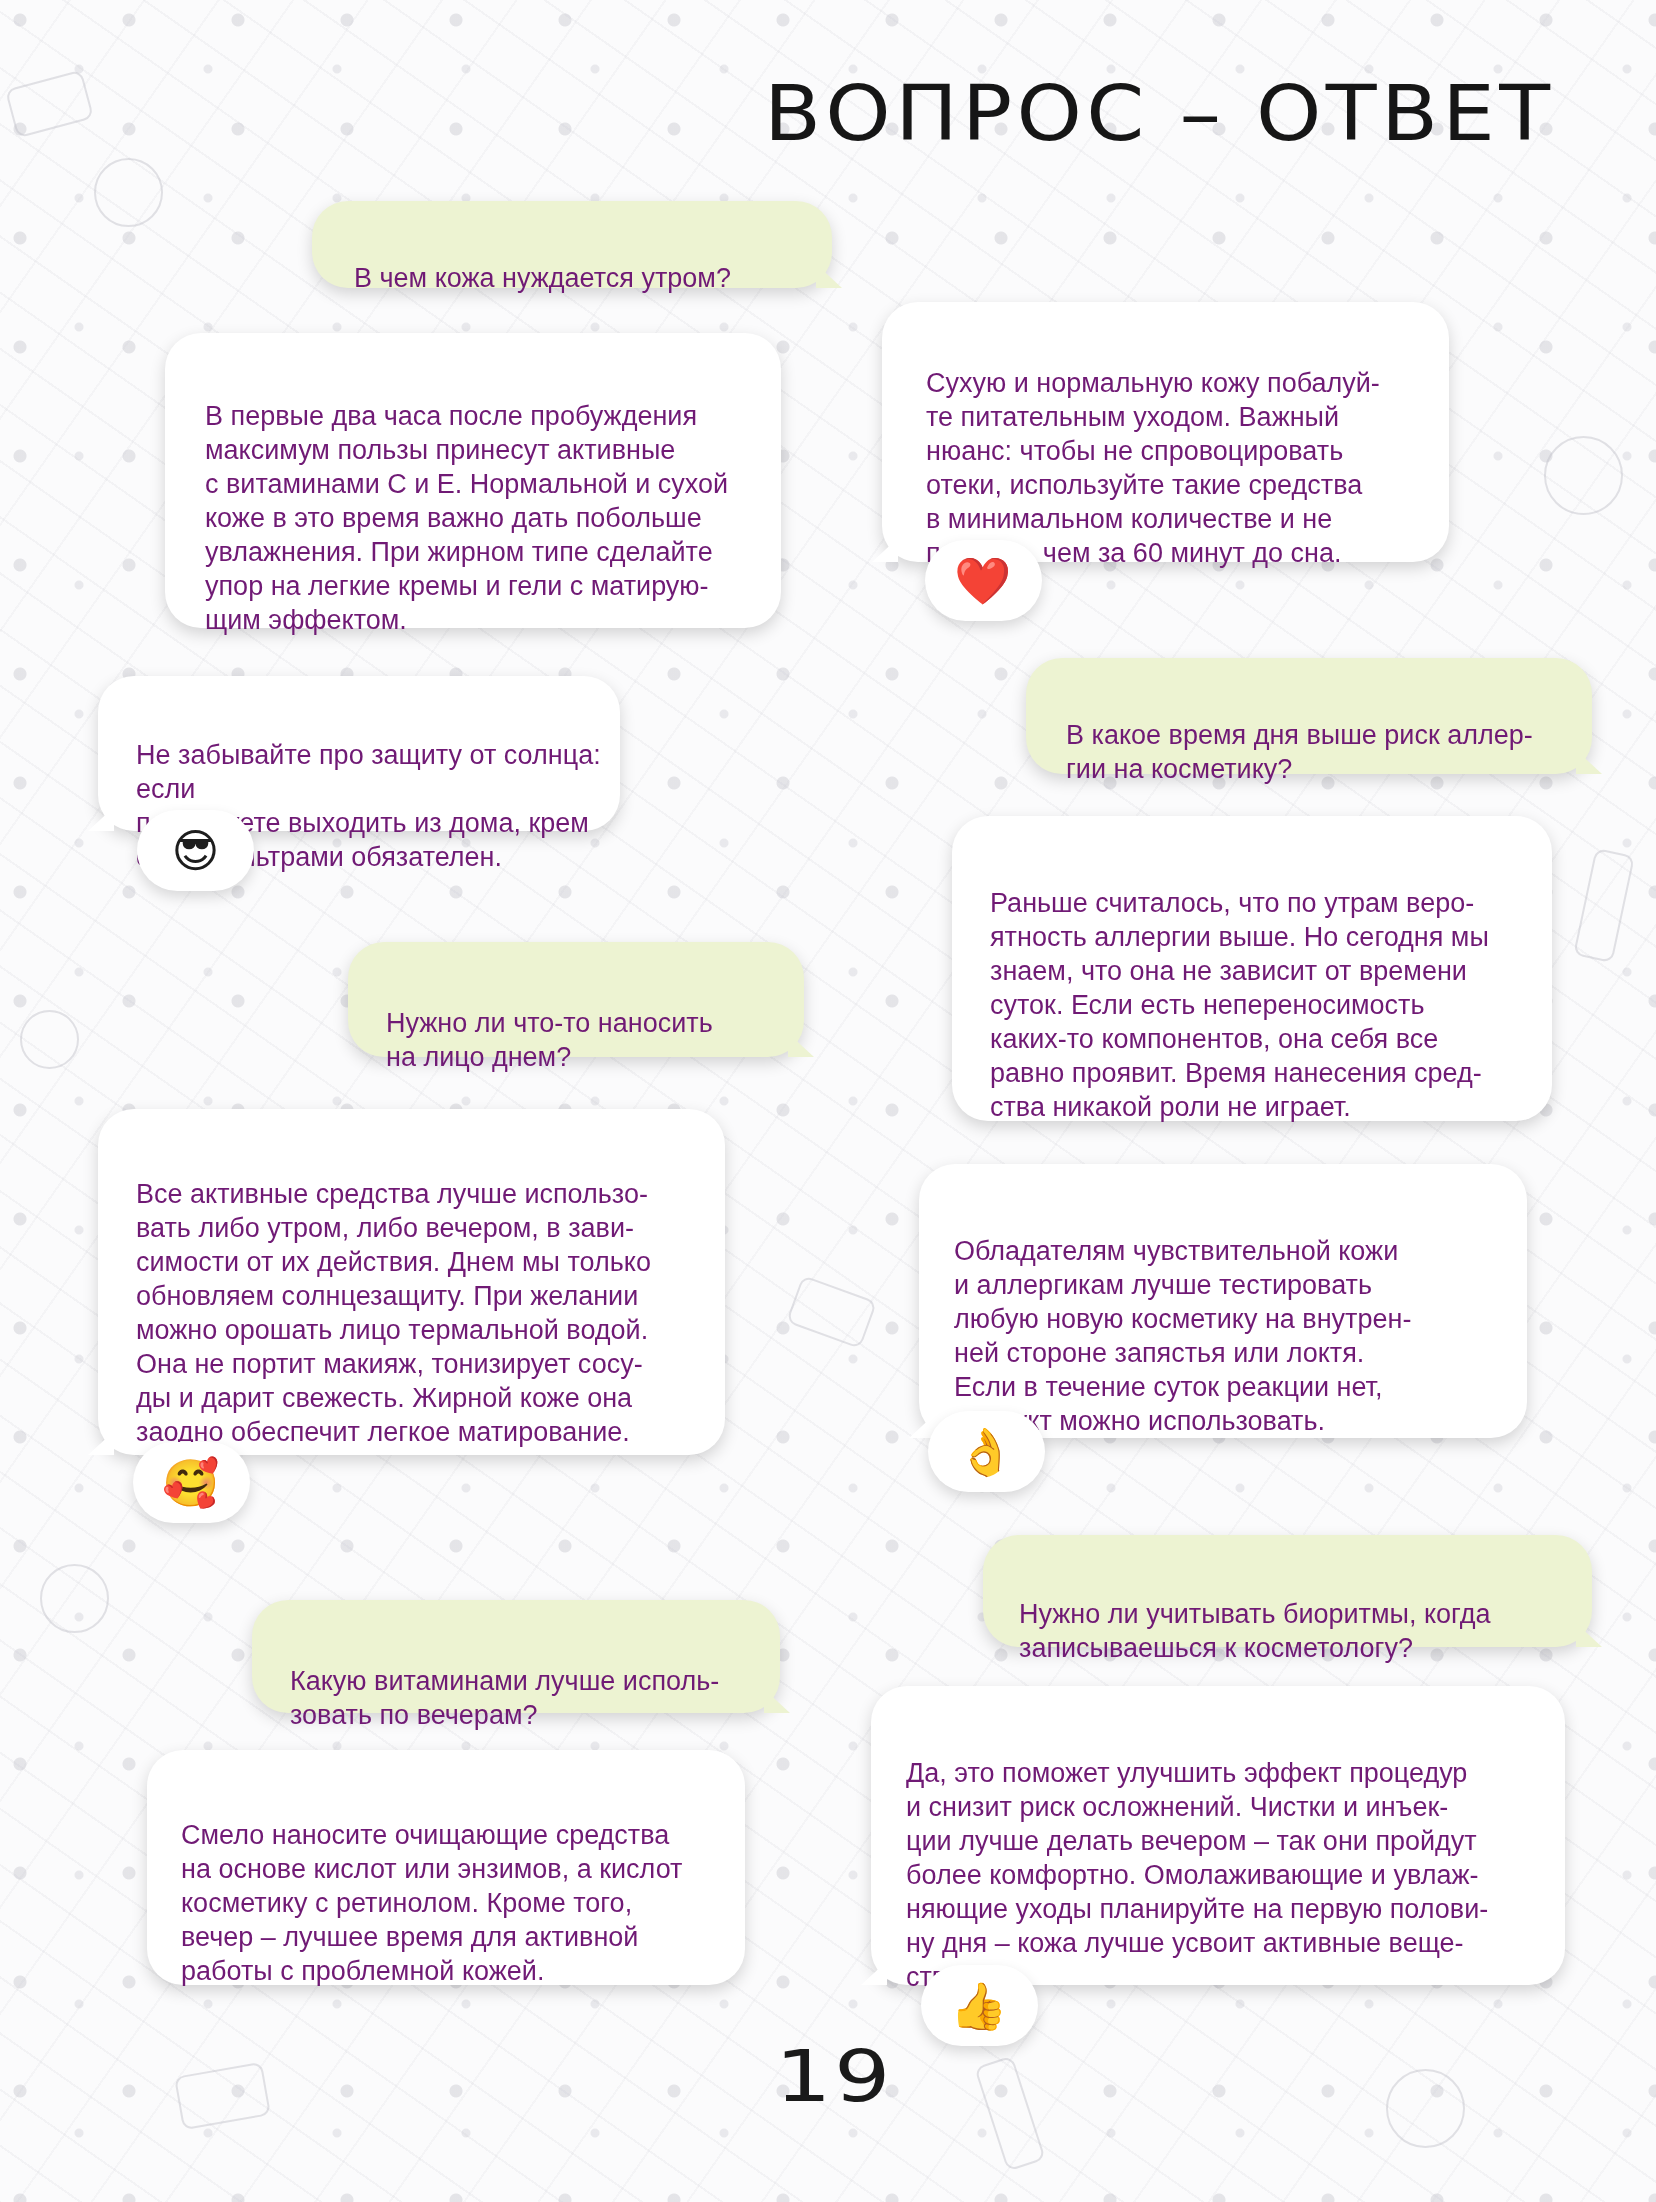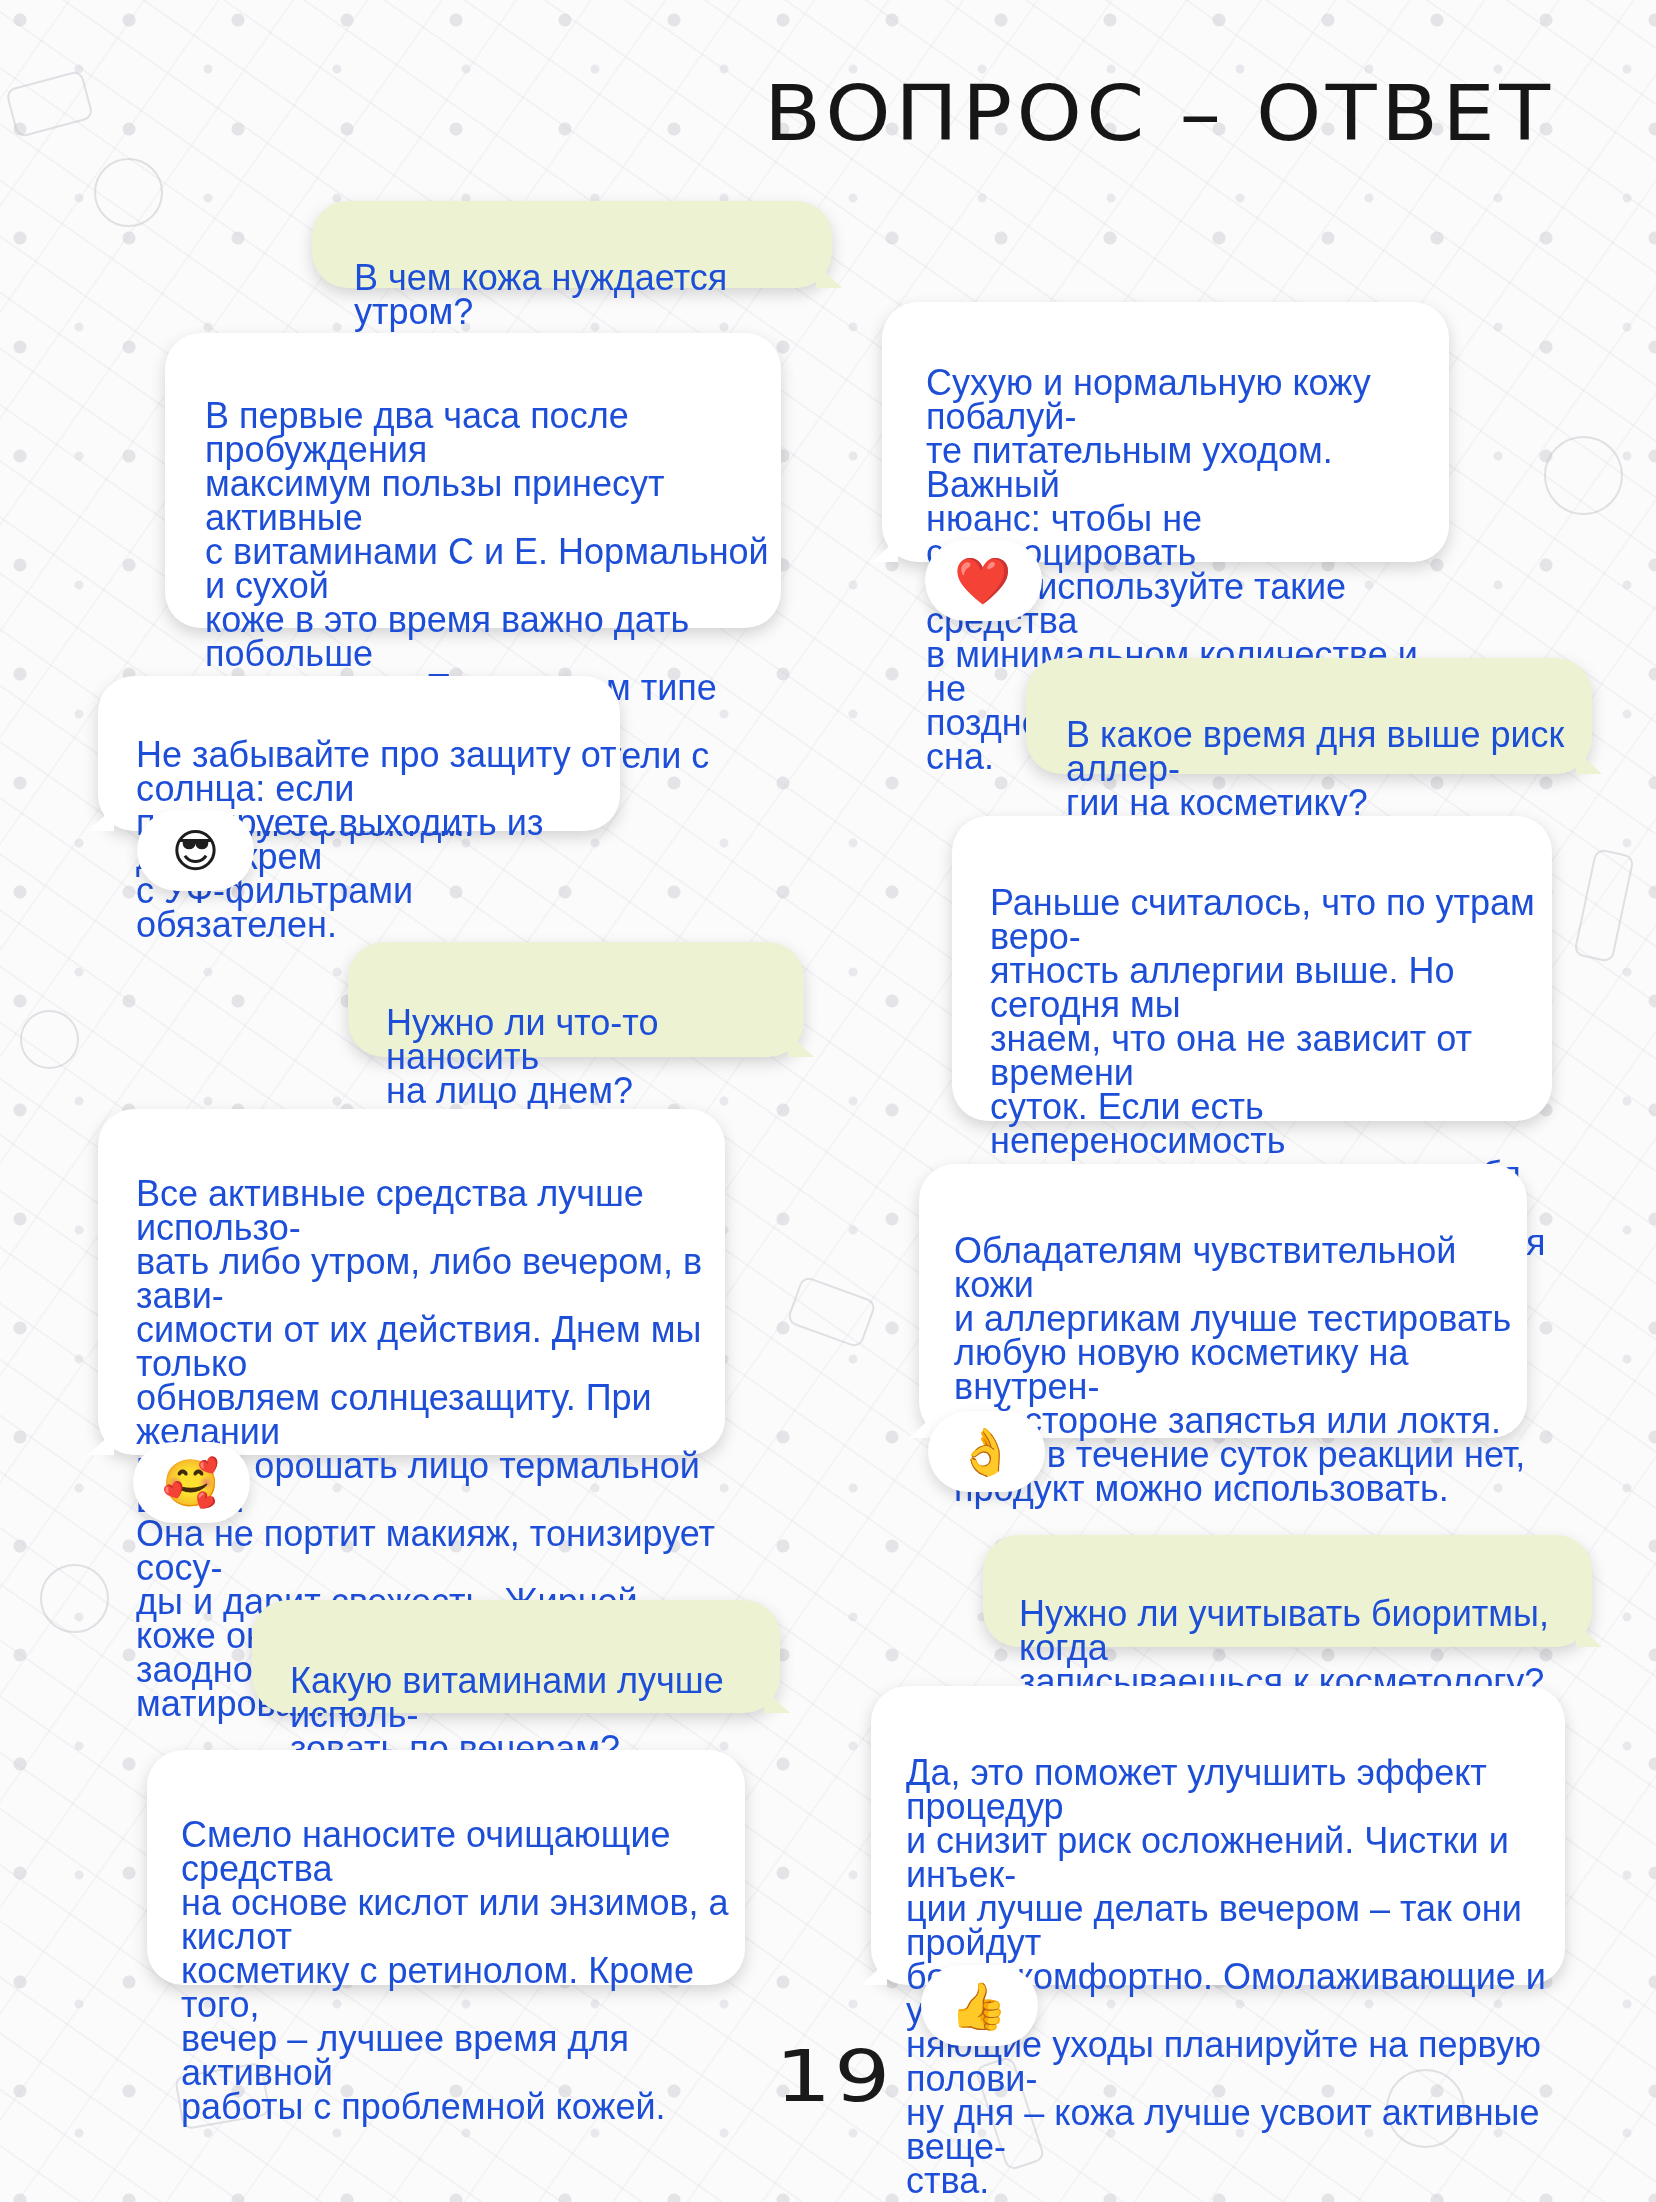--- a/index.html
+++ b/index.html
@@ -31,23 +31,23 @@
     color: #161616;
     white-space: nowrap;
     transform: scaleX(1.08);
     transform-origin: left top;
   }
 
   .bubble {
     position: absolute;
     border-radius: 36px;
     box-shadow: 0 6px 16px rgba(0,0,0,0.16);
-    font-size: 36px;
+    font-size: 27px;
     line-height: 34px;
-    color: #1d4ed8;
+    color: #701a75;
     white-space: pre-line;
   }
   .bubble.q { background: #edf3d2; }
   .bubble.a { background: #ffffff; }
   .bubble .txt { display: block; }
 
   
   .tail-right::after {
     content: ""; position: absolute; right: -10px; bottom: 0;
     width: 26px; height: 24px;

